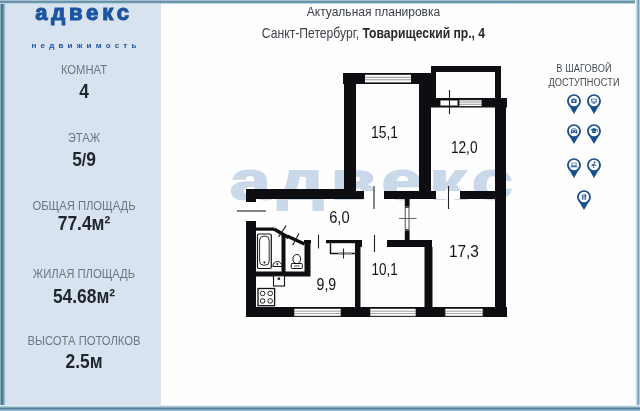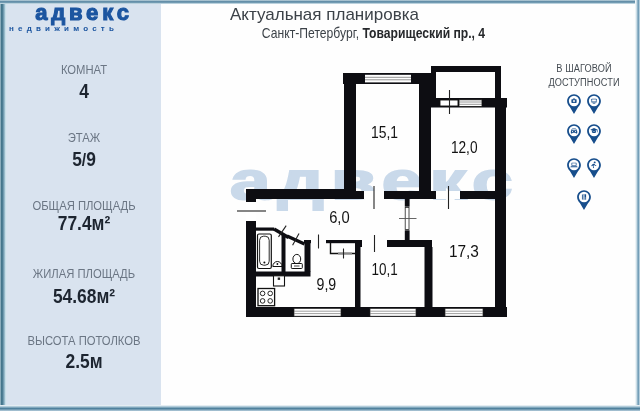--- a/index.html
+++ b/index.html
@@ -12,26 +12,26 @@
   .edgeT{position:absolute;left:0;top:0;width:640px;height:4px;
     background:linear-gradient(to bottom,#c6d9e2 0%,#51809d 45%,#8fb3c6 78%,#f3f8fa 100%);z-index:41;}
   .edgeR{position:absolute;right:0;top:0;width:5px;height:411px;
     background:linear-gradient(to right,#fdfefe 0%,#c2d7e2 35%,#6493af 65%,#d5e5ee 100%);z-index:41;}
   .edgeB{position:absolute;left:0;bottom:0;width:640px;height:6px;
     background:linear-gradient(to bottom,#fdfefe 0%,#a3c2d3 30%,#4a7d99 60%,#b7cedd 100%);z-index:41;}
   
   #sidebar{position:absolute;left:7px;top:3px;width:154px;height:402px;background:#d9e3ef;z-index:20;}
   .logo1{position:absolute;left:0;width:154px;top:-3px;text-align:center;color:#1c55a0;
     font-weight:bold;font-size:22px;letter-spacing:3.8px;-webkit-text-stroke:1.1px #1c55a0;}
-  .logo2{position:absolute;left:2px;width:154px;top:21px;text-align:left;color:#1c55a0;
+  .logo2{position:absolute;left:2px;width:154px;top:38px;text-align:center;color:#1c55a0;
     font-size:8px;font-weight:bold;letter-spacing:4.2px;}
   .slabel{position:absolute;left:0;width:154px;text-align:center;color:#6b7684;font-size:12.5px;transform:scaleX(0.9);}
   .sval{position:absolute;left:0;width:154px;text-align:center;color:#1d2530;font-size:20px;font-weight:bold;transform:scaleX(0.87);}
   
-  #hdr1{position:absolute;left:230px;top:5px;width:287px;text-align:left;font-size:17px;color:#3c4248;z-index:5;}
+  #hdr1{position:absolute;left:230px;top:5px;width:287px;text-align:center;font-size:12px;color:#3c4248;z-index:5;}
   #hdr2{position:absolute;left:230px;top:24px;width:287px;text-align:center;font-size:15px;color:#3c4248;z-index:5;transform:scaleX(0.81);}
   #hdr2 b{color:#26282b;}
   
   #wm{position:absolute;left:230px;top:151px;width:400px;color:#c9d9ea;font-size:73px;font-weight:bold;
      letter-spacing:7px;z-index:1;-webkit-text-stroke:2.6px #c9d9ea;transform:scaleY(0.72);transform-origin:0 0;}
   
   #near{position:absolute;left:534px;top:61.5px;width:100px;text-align:center;color:#454c53;
      font-size:10px;letter-spacing:0.1px;z-index:5;line-height:14px;transform:scaleX(0.92);}
   .pin{position:absolute;z-index:6;}
   #plan{position:absolute;left:0;top:0;z-index:3;}

